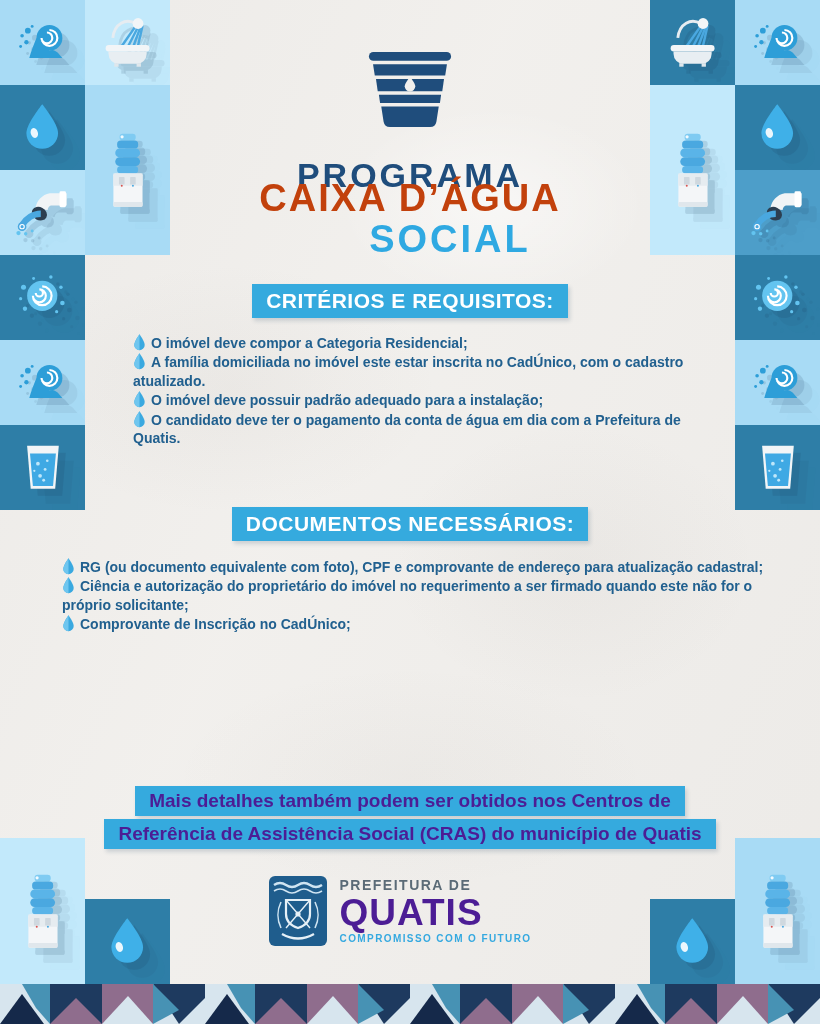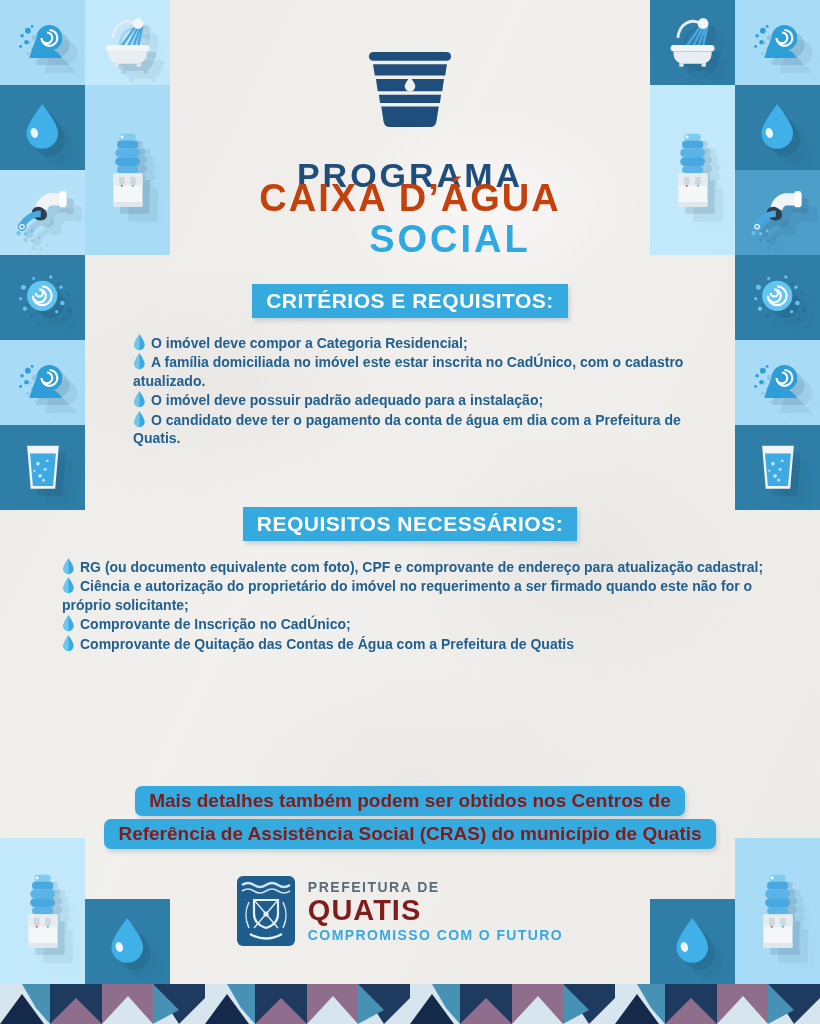--- a/index.html
+++ b/index.html
@@ -40,29 +40,29 @@
           font-size:21px;letter-spacing:.5px;padding:5px 14px;
           box-shadow:2px 3px 4px rgba(40,70,100,.18);}
   .list{position:absolute;text-align:left;color:#21608f;font-weight:bold;
         font-size:14px;line-height:1.32;}
   .li{margin:0;}
   .bullet{display:inline-block;width:13px;height:18px;vertical-align:-3px;margin-right:5px;}
   .hl{color:#5bc6f0;}
 
   .footer-banners{position:absolute;left:0;top:786px;width:820px;
                   display:flex;flex-direction:column;align-items:center;gap:3px;}
-  .fbanner{display:inline-block;background:#35aade;color:#7f1d1d;font-weight:bold;
-           font-size:19px;padding:4px 14px;box-shadow:2px 3px 4px rgba(40,70,100,.18);border-radius:7px;}
+  .fbanner{display:inline-block;background:#35aade;color:#4c1d95;font-weight:bold;
+           font-size:19px;padding:4px 14px;box-shadow:2px 3px 4px rgba(40,70,100,.18);}
 
   .logo{position:absolute;left:0;top:876px;width:800px;display:flex;
         justify-content:center;align-items:center;gap:13px;}
   .logo-text{text-align:left;line-height:1;}
   .logo-line1{font-size:14px;letter-spacing:1.5px;color:#5b6b77;font-weight:bold;}
-  .logo-name{font-size:29px;font-weight:bold;letter-spacing:1px;color:#7f1d1d;margin-top:2px;}
-  .logo-tag{font-size:14px;font-weight:bold;letter-spacing:1.4px;color:#35a9e0;margin-top:3px;}
+  .logo-name{font-size:37px;font-weight:bold;letter-spacing:1px;color:#4c1d95;margin-top:2px;}
+  .logo-tag{font-size:10px;font-weight:bold;letter-spacing:1.4px;color:#35a9e0;margin-top:3px;}
 
   .pattern{position:absolute;left:0;top:984px;width:820px;height:40px;z-index:4;}
   .tank{position:absolute;left:330px;top:52px;width:160px;height:88px;}
 </style>
 </head>
 <body>
 
 <svg width="0" height="0" style="position:absolute">
   <defs>
     <g id="icn-wave">
@@ -282,36 +282,33 @@
           </svg><span>A família domiciliada no imóvel este estar inscrita no CadÚnico, com o cadastro atualizado.</span></div>
       <div class="li"><svg class="bullet" viewBox="0 0 20 26">
             <use href="#icn-bullet"></use>
           </svg><span>O imóvel deve possuir padrão adequado para a instalação;</span></div>
       <div class="li"><svg class="bullet" viewBox="0 0 20 26">
             <use href="#icn-bullet"></use>
           </svg><span>O candidato deve ter o pagamento da conta de água em dia com a Prefeitura de Quatis.</span></div>
     </div>
 
     <div class="center" style="top:507px">
-      <span class="banner">REQUISITOS NECESSÁRIOS:</span>
+      <span class="banner">DOCUMENTOS NECESSÁRIOS:</span>
     </div>
 
     <div class="list" style="left:62px;top:557px;width:706px">
       <div class="li"><svg class="bullet" viewBox="0 0 20 26">
             <use href="#icn-bullet"></use>
           </svg><span>RG (ou documento equivalente com foto), CPF e comprovante de endereço para atualização cadastral;</span></div>
       <div class="li"><svg class="bullet" viewBox="0 0 20 26">
             <use href="#icn-bullet"></use>
           </svg><span>Ciência e autorização do proprietário do imóvel no requerimento a ser firmado quando este não for o próprio solicitante;</span></div>
       <div class="li"><svg class="bullet" viewBox="0 0 20 26">
             <use href="#icn-bullet"></use>
           </svg><span>Comprovante de Inscrição no CadÚnico;</span></div>
-      <div class="li"><svg class="bullet" viewBox="0 0 20 26">
-            <use href="#icn-bullet"></use>
-          </svg><span>Comprovante de Quitação das Contas de Água com a Prefeitura de Quatis</span></div>
     </div>
 
     <div class="footer-banners">
       <span class="fbanner">Mais detalhes também podem ser obtidos nos Centros de</span>
       <span class="fbanner">Referência de Assistência Social (CRAS) do município de Quatis</span>
     </div>
 
     <div class="logo">
       <svg width="58" height="70" viewBox="0 0 58 70">
         <rect x="0" y="0" width="58" height="70" rx="6" fill="#1f5d8d"></rect>

